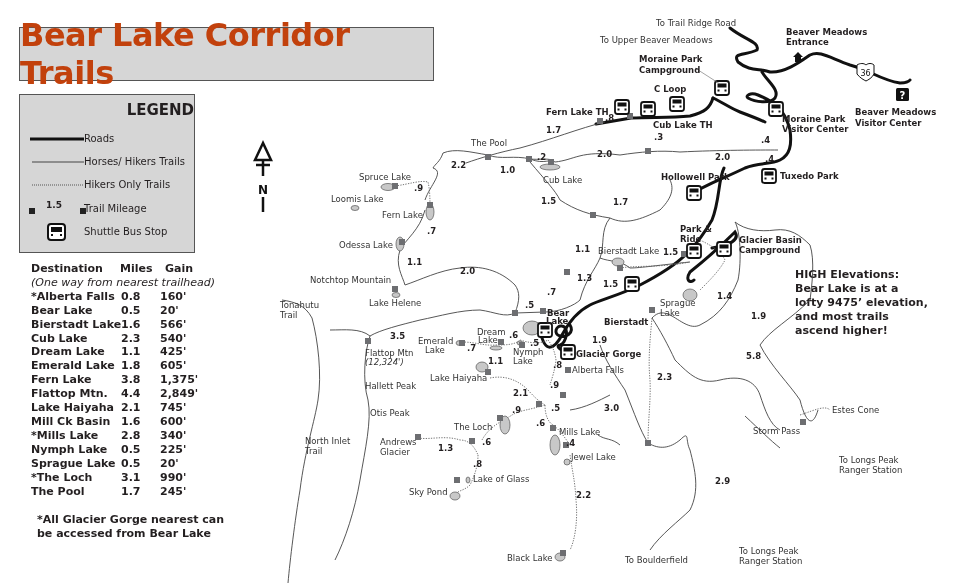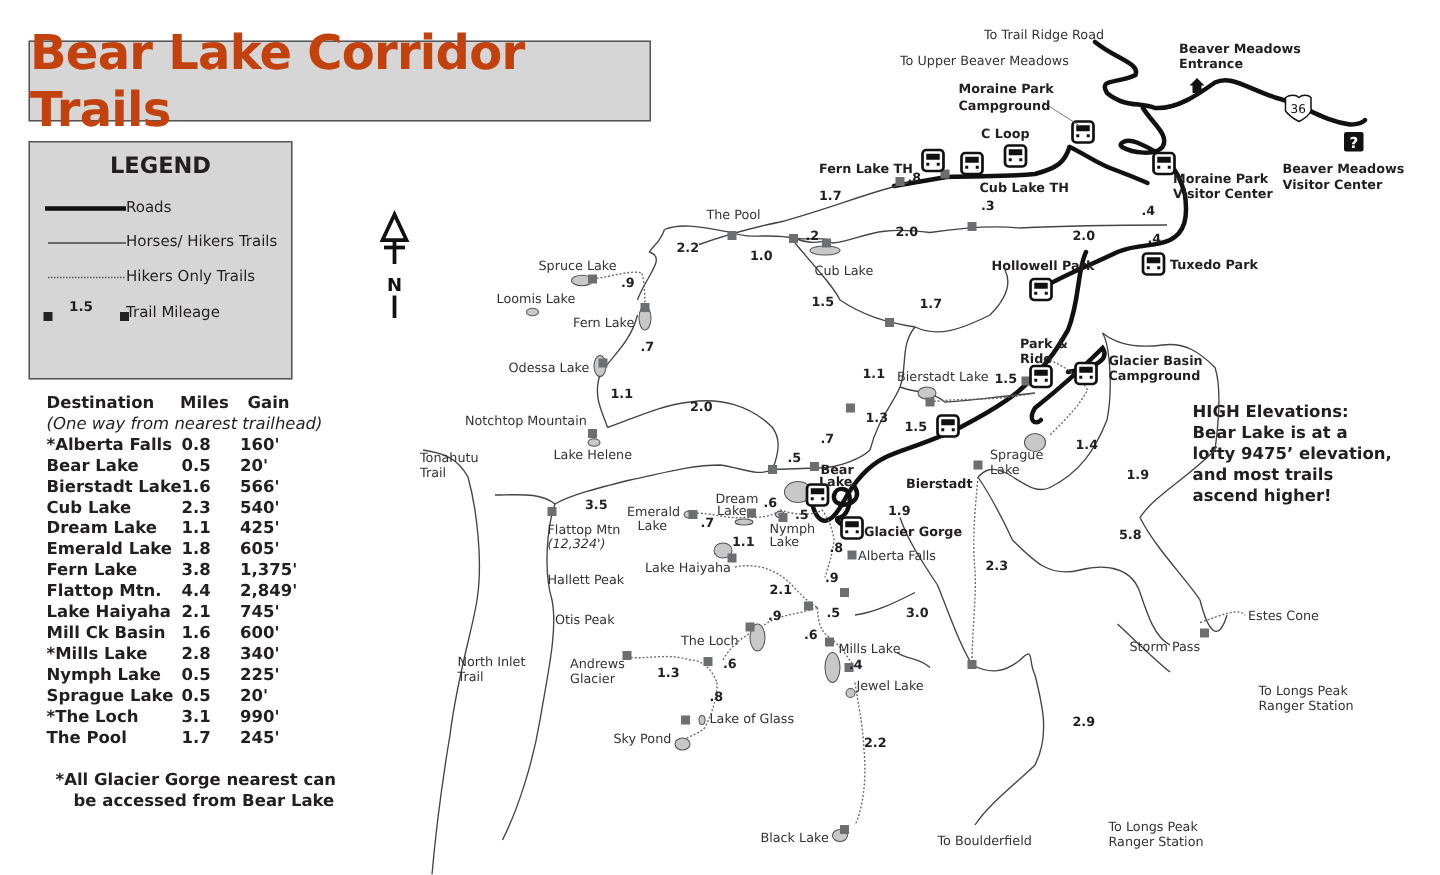--- a/index.html
+++ b/index.html
@@ -1,20 +1,20 @@
 <!DOCTYPE html>
 <html><head>
 <meta charset="utf-8">
 <style>
   html,body{margin:0;padding:0;background:#fff;}
   body{width:960px;height:583px;position:relative;overflow:hidden;font-family:"DejaVu Sans",sans-serif;color:#231f20;}
   .title-box{position:absolute;left:19px;top:27px;width:415px;height:54px;background:#d6d6d6;border:1px solid #555;box-sizing:border-box;display:flex;align-items:center;justify-content:center;}
   .title-box h1{margin:0;font-size:32px;font-weight:bold;letter-spacing:-0.5px;color:#c2410c;}
   .legend{position:absolute;left:19px;top:94px;width:176px;height:159px;background:#d6d6d6;border:1px solid #555;box-sizing:border-box;}
-  .legend h2{margin:0;position:absolute;top:6px;left:0;width:100%;text-align:center;font-size:15px;font-weight:bold;}
+  .legend h2{margin:0;position:absolute;top:6px;left:0;width:100%;text-align:right;font-size:15px;font-weight:bold;}
   .lg-row{position:absolute;left:0;width:100%;height:18px;font-size:10px;}
   .lg-row .sym{position:absolute;left:8px;top:0;width:58px;height:18px;}
   .lg-row .lbl{position:absolute;left:64px;top:3px;white-space:nowrap;}
   .dest-table{position:absolute;left:31px;top:262px;font-size:11px;font-weight:bold;line-height:13.9px;}
   .dest-table .hdr{display:flex;}
   .dest-table .sub{font-style:italic;font-weight:normal;}
   .dest-table .row{display:flex;}
   .c1{width:90px;white-space:nowrap;}
   .c2{width:39px;}
   .c3{width:50px;}
@@ -53,20 +53,29 @@
     <span class="lbl">Hikers Only Trails</span>
   </div>
   <div class="lg-row" style="top:105px">
     <svg class="sym">
       <rect x="1" y="8" width="6" height="6" fill="#222"></rect>
       <rect x="52" y="8" width="6" height="6" fill="#222"></rect>
     </svg>
     <span style="position:absolute;left:26px;top:0;font-size:9px;font-weight:bold">1.5</span>
     <span class="lbl">Trail Mileage</span>
   </div>
+  <div class="lg-row" style="top:128px">
+    <svg class="sym">
+      <rect x="20" y="1" width="17" height="16" rx="3" fill="#fff" stroke="#111" stroke-width="2"></rect>
+      <rect x="23" y="4" width="11" height="5" fill="#111"></rect>
+      <rect x="23" y="11" width="2" height="2" fill="#111"></rect>
+        <rect x="32" y="11" width="2" height="2" fill="#111"></rect>
+    </svg>
+    <span class="lbl">Shuttle Bus Stop</span>
+  </div>
 </div>
 
 <div class="dest-table">
   <div class="hdr">
     <span class="c1" style="width:85px">Destination</span>
     <span class="c2" style="width:45px;padding-left:4px">Miles</span>
     <span class="c3">Gain</span>
   </div>
   <div class="sub">(One way from nearest trailhead)</div>
   <div class="row">
@@ -141,21 +150,21 @@
     </div>
   <div class="row">
       <span class="c1">The Pool</span>
       <span class="c2">1.7</span>
       <span class="c3">245'</span>
     </div>
 </div>
 
 <div class="footnote">
   <div>*All Glacier Gorge nearest can</div>
-  <div style="margin-left:12px">be accessed from Bear Lake</div>
+  <div style="margin-left:0">be accessed from Bear Lake</div>
 </div>
 
 <div class="high">
   <div>HIGH Elevations:</div>
   <div>Bear Lake is at a</div>
   <div>lofty 9475’ elevation,</div>
   <div>and most trails</div>
   <div>ascend higher!</div>
 </div>
 

